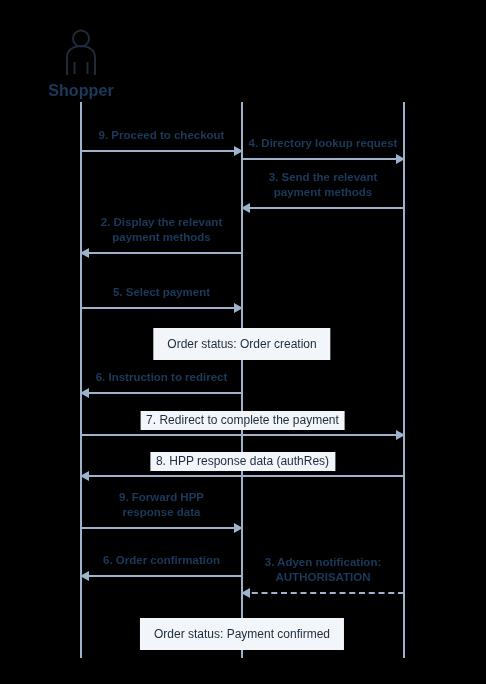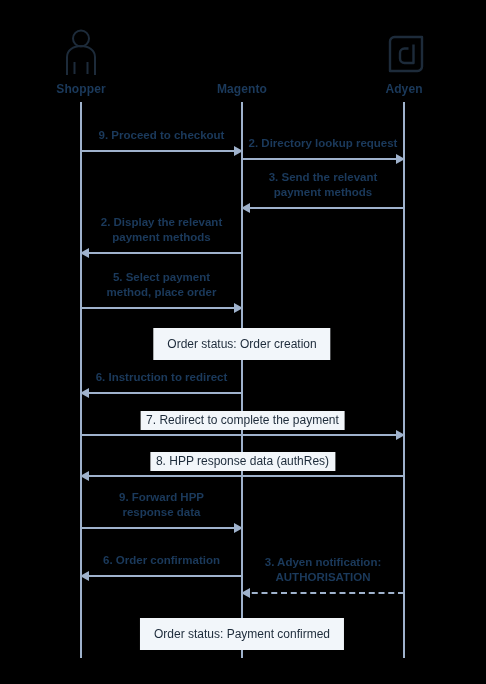--- a/index.html
+++ b/index.html
@@ -27,21 +27,21 @@
     top: 22px;
   }
   .actor .glyph {
     height: 54px;
     display: flex;
     align-items: flex-end;
     justify-content: center;
   }
   .actor .name {
     margin-top: 6px;
-    font-size: 12px;
+    font-size: 16px;
     font-weight: 700;
     color: #1b3a5c;
     letter-spacing: .1px;
   }
 
   
   .lifeline {
     position: absolute;
     width: 2px;
     background: #9fb2cc;
@@ -127,54 +127,39 @@
     <div class="glyph">
       <svg width="38" height="48" viewBox="0 0 38 48" fill="none">
         <circle cx="19" cy="10.5" r="8" stroke="#1d2b3a" stroke-width="2"></circle>
         <path d="M5 46V29c0-6.5 6.3-11 14-11s14 4.5 14 11v17" stroke="#1d2b3a" stroke-width="2" stroke-linecap="square"></path>
         <path d="M12.5 46V34M25.5 46V34" stroke="#1d2b3a" stroke-width="2"></path>
       </svg>
     </div>
     <div class="name">Shopper</div>
   </div>
 
-  <div class="actor" style="left:182px">
-    <div class="glyph">
-      <svg width="40" height="48" viewBox="0 0 40 48" fill="none"></svg>
-    </div>
-    <div class="name">Magento</div>
-  </div>
-
-  <div class="actor" style="left:344px">
-    <div class="glyph">
-      <svg width="46" height="48" viewBox="0 0 46 48" fill="none">
-        <path d="M9 13.5A4.5 4.5 0 0 1 13.5 9H41v29.5A4.5 4.5 0 0 1 36.5 43H9V13.5Z" stroke="#1d2b3a" stroke-width="2.4" stroke-linejoin="round"></path>
-        <path d="M32.5 16.5v18.5h-9A4.5 4.5 0 0 1 19 30.5V25a4.5 4.5 0 0 1 4.5-4.5h4" stroke="#1d2b3a" stroke-width="2.4" stroke-linejoin="round"></path>
-      </svg>
-    </div>
-    <div class="name">Adyen</div>
-  </div>
+
 
   <div class="lifeline" style="left:80px"></div>
   <div class="lifeline" style="left:241px"></div>
   <div class="lifeline" style="left:403px"></div>
 
   <div class="msg right" style="left:81px;width:161px;top:150px">
     <div class="line"></div>
     <div class="head"></div>
     <div class="label">
       <span>9. Proceed to checkout</span>
     </div>
   </div>
 
   <div class="msg right" style="left:242px;width:162px;top:158px">
     <div class="line"></div>
     <div class="head"></div>
     <div class="label">
-      <span>2. Directory lookup request</span>
+      <span>4. Directory lookup request</span>
     </div>
   </div>
 
   <div class="msg left" style="left:242px;width:162px;top:207px">
     <div class="line"></div>
     <div class="head"></div>
     <div class="label">
       <span>3. Send the relevant</span>
       <span class="l2">payment methods</span>
     </div>
@@ -187,21 +172,20 @@
       <span>2. Display the relevant</span>
       <span class="l2">payment methods</span>
     </div>
   </div>
 
   <div class="msg right" style="left:81px;width:161px;top:307px">
     <div class="line"></div>
     <div class="head"></div>
     <div class="label">
       <span>5. Select payment</span>
-      <span class="l2">method, place order</span>
     </div>
   </div>
 
   <div class="msg left" style="left:81px;width:161px;top:392px">
     <div class="line"></div>
     <div class="head"></div>
     <div class="label">
       <span>6. Instruction to redirect</span>
     </div>
   </div>

